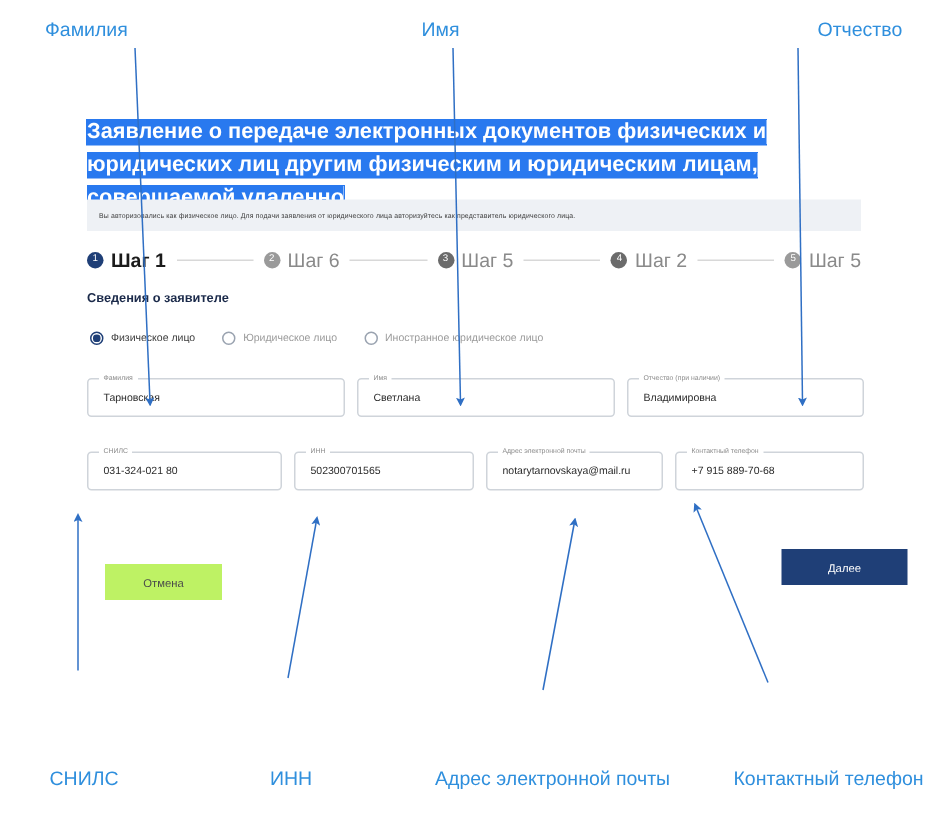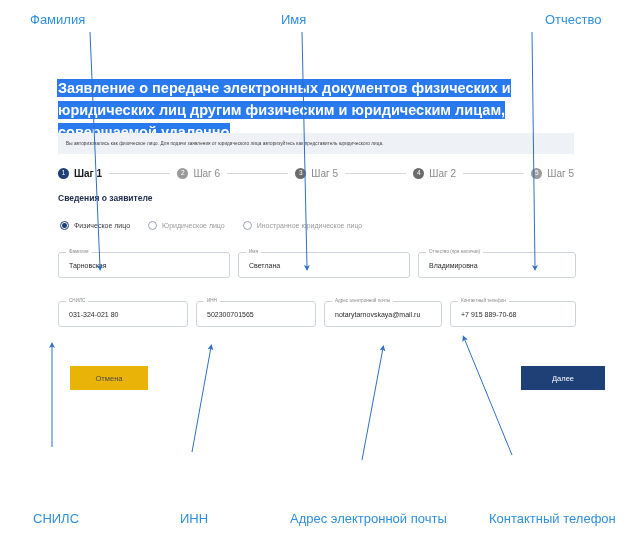--- a/index.html
+++ b/index.html
@@ -99,21 +99,21 @@
     color: #ffffff;
     font-size: 6.5px;
     display: flex;
     align-items: center;
     justify-content: center;
     line-height: 1;
   }
   .step.active .step-dot { background: #1f3f77; }
   .step.active2 .step-dot { background: #6b6b6b; }
   .step-label {
-    font-size: 10px;
+    font-size: 13px;
     color: #8a8a8a;
     margin-left: 5px;
     white-space: nowrap;
   }
   .step.active .step-label {
     color: #1b1b1b;
     font-weight: bold;
   }
   .step-line {
     flex: 1 1 auto;
@@ -212,23 +212,23 @@
     position: absolute;
     box-sizing: border-box;
     height: 24px;
     display: flex;
     align-items: center;
     justify-content: center;
     font-size: 7.5px;
   }
   .btn-cancel {
     left: 70px;
-    top: 366px;
+    top: 376px;
     width: 78px;
-    background: #eab308;
+    background: #bef264;
     color: #4a4a4a;
   }
   .btn-next {
     left: 492px;
     top: 366px;
     width: 84px;
     background: #1f3f77;
     color: #ffffff;
     margin-left: 29px;
   }

